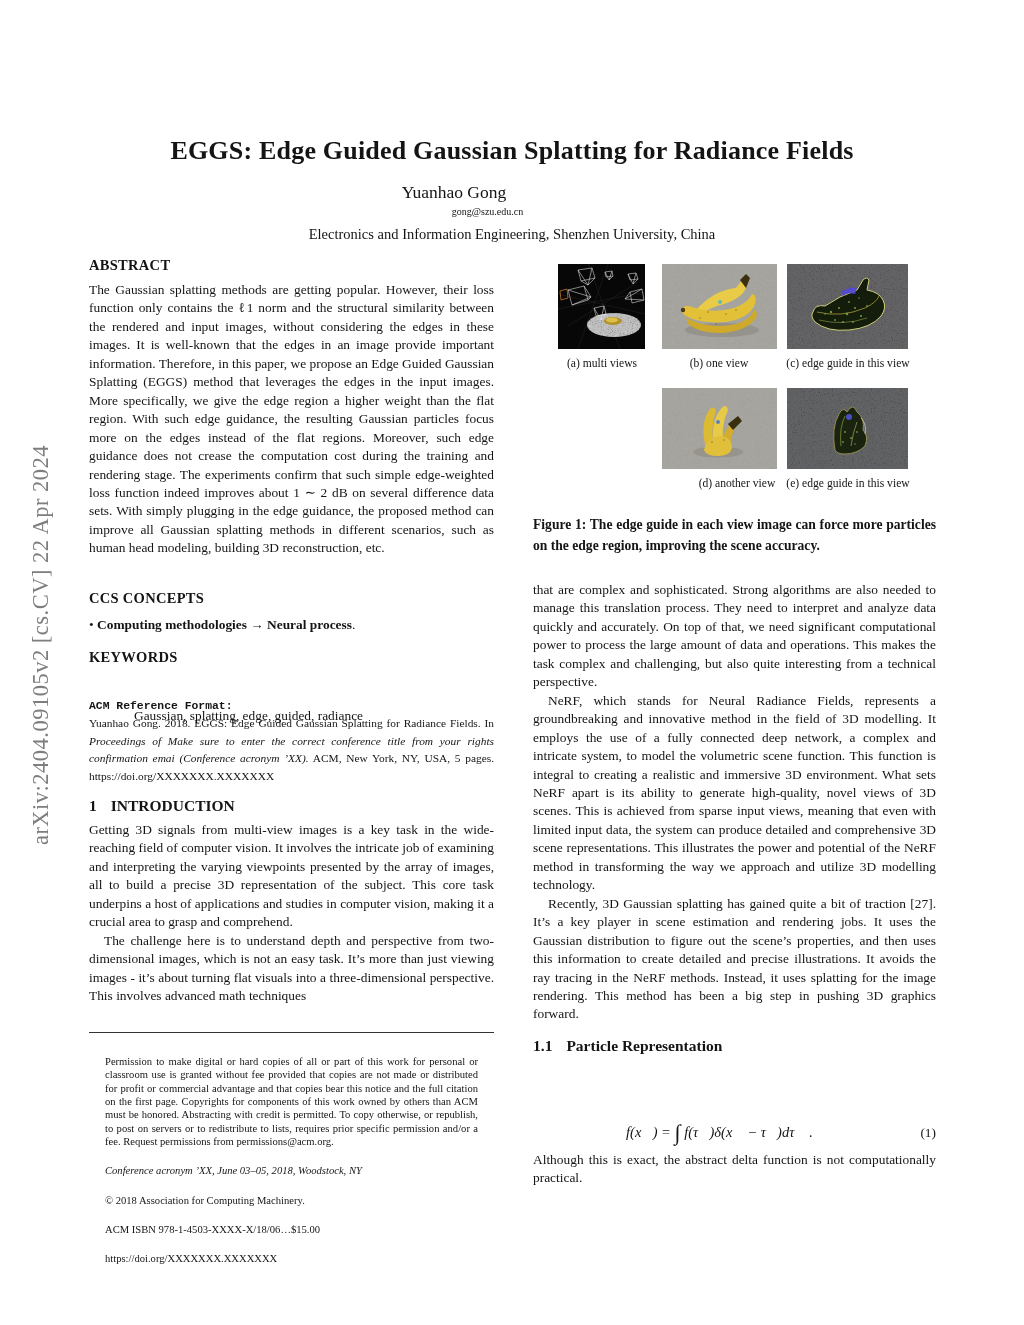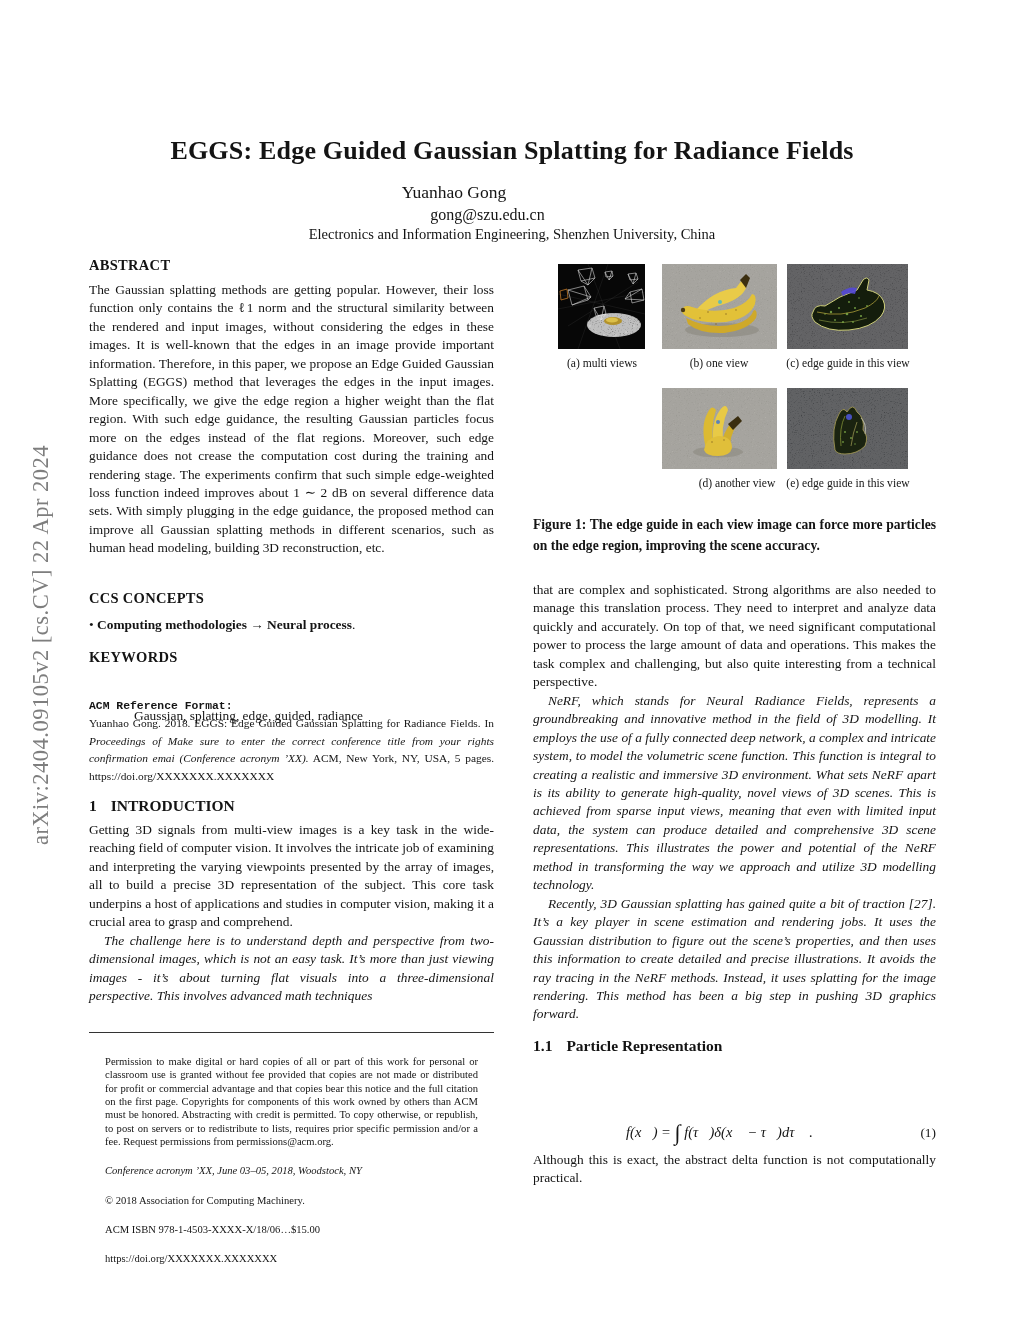--- a/index.html
+++ b/index.html
@@ -12,30 +12,30 @@
   .arxiv{
     position:absolute;left:41px;top:645px;
     transform:translate(-50%,-50%) rotate(-90deg);
     white-space:nowrap;font-size:22.5px;color:#7e7e7e;letter-spacing:.5px;
   }
   .title{
     position:absolute;top:136px;left:0;width:1024px;text-align:center;
     font-size:26px;font-weight:bold;margin:0;letter-spacing:.2px;
   }
   .author{position:absolute;top:182px;left:0;width:908px;text-align:center;font-size:17.5px;}
-  .email{position:absolute;top:206px;left:0;width:975px;text-align:center;font-size:16px;}
+  .email{position:absolute;top:206px;left:0;width:975px;text-align:center;font-size:10px;}
   .affil{position:absolute;top:226px;left:0;width:1024px;text-align:center;font-size:14.5px;}
 
   .lcol{left:89px;width:405px;}
   .rcol{left:533px;width:403px;}
 
   .shead{font-size:14.5px;font-weight:bold;letter-spacing:.3px;}
   .body-text{font-size:13.4px;line-height:18.45px;text-align:justify;text-align-last:left;}
   .body-text p{margin:0;}
-  .body-text p.indent{text-indent:15px;font-style:italic;}
+  .body-text p.indent{text-indent:15px;}
   .small-ref{font-size:11.4px;line-height:17.4px;text-align:justify;text-align-last:left;}
   .small-ref .rhead{font-weight:bold;font-family:Liberation Mono, monospace;}
   .num-head{font-size:15.5px;font-weight:bold;}
   .num-head .no{margin-right:14px;}
   .footrule{left:89px;top:1032px;width:405px;height:1px;background:#333;}
   .footnote{font-size:10.6px;line-height:13.35px;text-align:justify;text-align-last:left;}
   .footnote p{margin:16px;}
   .it{font-style:italic;}
   .figimg{position:absolute;}
   .figimg svg{display:block;}

